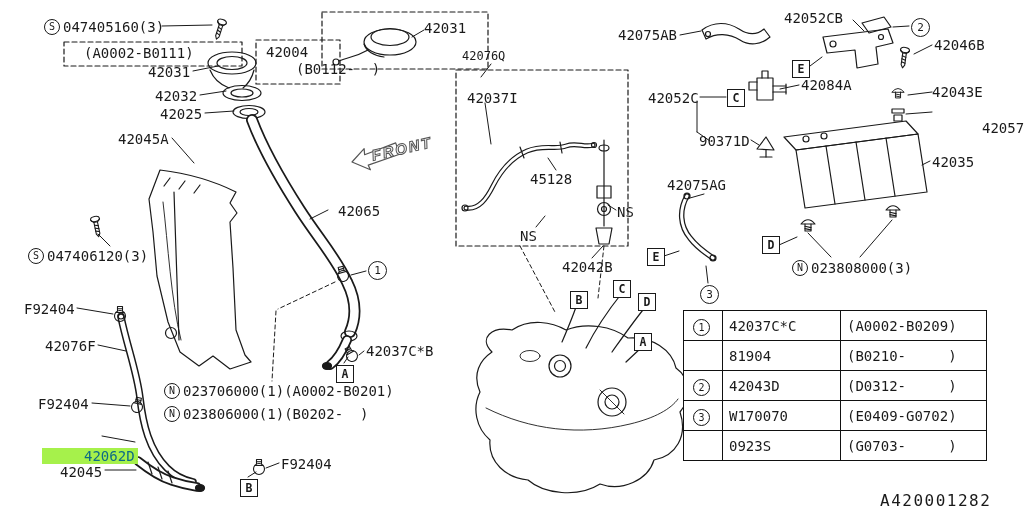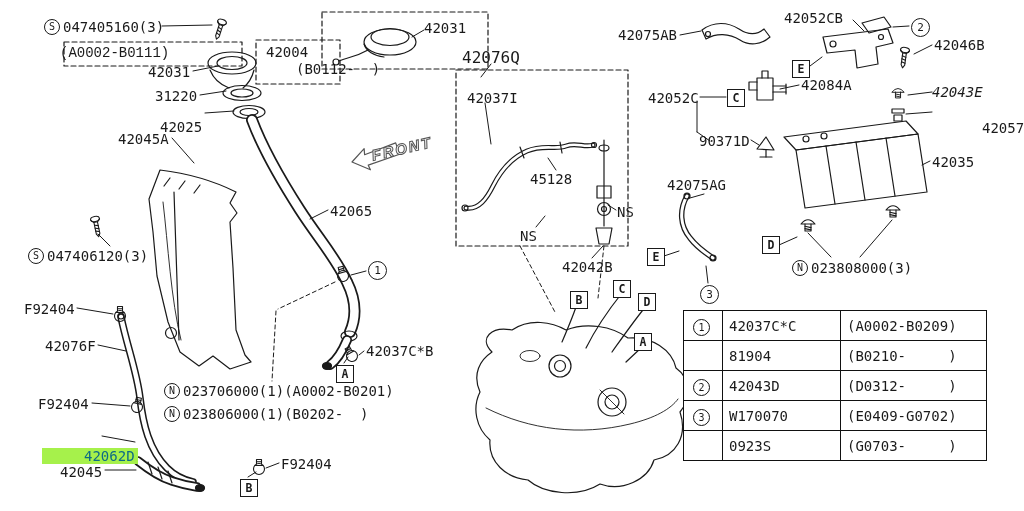--- a/index.html
+++ b/index.html
@@ -273,50 +273,50 @@
       <line x1="485" y1="103" x2="491" y2="144"></line>
       <line x1="810" y1="66" x2="822" y2="57"></line>
       <line x1="344" y1="363" x2="348" y2="357"></line>
       <line x1="248" y1="477" x2="256" y2="472"></line>
     </g>
   </g>
 </svg>
 
 <div id="label-layer">
       <div class="label" style="left: 44px; top: 19px;"><span class="circ">S</span><span>047405160(3)</span></div>
-      <div class="label" style="left: 60px; top: 46px; font-family: Liberation Mono, monospace;"><span>(A0002-B0111)</span></div>
+      <div class="label" style="left: 84px; top: 46px;"><span>(A0002-B0111)</span></div>
       <div class="label" style="left: 266px; top: 45px;"><span>42004</span></div>
       <div class="label" style="left: 272px; top: 62px; margin-left: 24px;"><span>(B0112-  )</span></div>
       <div class="label" style="left: 424px; top: 21px;"><span>42031</span></div>
       <div class="label" style="left: 148px; top: 65px;"><span>42031</span></div>
-      <div class="label" style="left: 155px; top: 89px;"><span>31220</span></div>
-      <div class="label" style="left: 160px; top: 120px; align-items: flex-end;"><span>42025</span></div>
+      <div class="label" style="left: 155px; top: 89px;"><span>42032</span></div>
+      <div class="label" style="left: 160px; top: 107px; align-items: flex-end;"><span>42025</span></div>
       <div class="label" style="left: 118px; top: 132px;"><span>42045A</span></div>
-      <div class="label" style="left: 330px; top: 204px;"><span>42065</span></div>
+      <div class="label" style="left: 338px; top: 204px;"><span>42065</span></div>
       <div class="label" style="left: 28px; top: 248px;"><span class="circ">S</span><span>047406120(3)</span></div>
       <div class="label" style="left: 24px; top: 302px;"><span>F92404</span></div>
       <div class="label" style="left: 45px; top: 339px;"><span>42076F</span></div>
       <div class="label" style="left: 38px; top: 397px;"><span>F92404</span></div>
       <div class="label hl" style="left: 42px; top: 448px; padding-left: 42px;"><span>42062D</span></div>
       <div class="label" style="left: 60px; top: 465px;"><span>42045</span></div>
       <div class="label" style="left: 281px; top: 457px;"><span>F92404</span></div>
       <div class="label" style="left: 366px; top: 344px;"><span>42037C*B</span></div>
       <div class="label" style="left: 164px; top: 383px;"><span class="circ">N</span><span>023706000(1)(A0002-B0201)</span></div>
       <div class="label" style="left: 164px; top: 406px;"><span class="circ">N</span><span>023806000(1)(B0202-  )</span></div>
-      <div class="label" style="left: 462px; top: 50px; font-size: 16px;"><span>42076Q</span></div>
+      <div class="label" style="left: 462px; top: 50px; font-size: 12px;"><span>42076Q</span></div>
       <div class="label" style="left: 467px; top: 91px;"><span>42037I</span></div>
       <div class="label" style="left: 530px; top: 172px;"><span>45128</span></div>
       <div class="label" style="left: 520px; top: 229px;"><span>NS</span></div>
       <div class="label" style="left: 617px; top: 205px;"><span>NS</span></div>
       <div class="label" style="left: 562px; top: 260px;"><span>42042B</span></div>
       <div class="label" style="left: 618px; top: 28px;"><span>42075AB</span></div>
       <div class="label" style="left: 784px; top: 11px;"><span>42052CB</span></div>
       <div class="label" style="left: 934px; top: 38px;"><span>42046B</span></div>
       <div class="label" style="left: 801px; top: 78px;"><span>42084A</span></div>
-      <div class="label" style="left: 932px; top: 85px; font-style: italic;"><span>42043E</span></div>
+      <div class="label" style="left: 932px; top: 85px;"><span>42043E</span></div>
       <div class="label" style="left: 934px; top: 121px; margin-left: 48px;"><span>42057A</span></div>
       <div class="label" style="left: 648px; top: 91px;"><span>42052C</span></div>
       <div class="label" style="left: 699px; top: 134px;"><span>90371D</span></div>
       <div class="label" style="left: 932px; top: 155px;"><span>42035</span></div>
       <div class="label" style="left: 667px; top: 178px;"><span>42075AG</span></div>
       <div class="label" style="left: 792px; top: 260px;"><span class="circ">N</span><span>023808000(3)</span></div>
       <div class="boxletter" style="left: 336px; top: 365px;">A</div>
       <div class="boxletter" style="left: 240px; top: 479px;">B</div>
       <div class="boxletter" style="left: 570px; top: 291px;">B</div>
       <div class="boxletter" style="left: 613px; top: 280px;">C</div>
@@ -363,14 +363,15 @@
     </tr>
     <tr>
       <td class="cnum"></td>
       <td>0923S</td>
       <td>(G0703-     )</td>
     </tr>
   </tbody>
       </table>
 </div>
 
+<div class="doc-code">A420001282</div>
 
 </div>
 
 </body></html>

